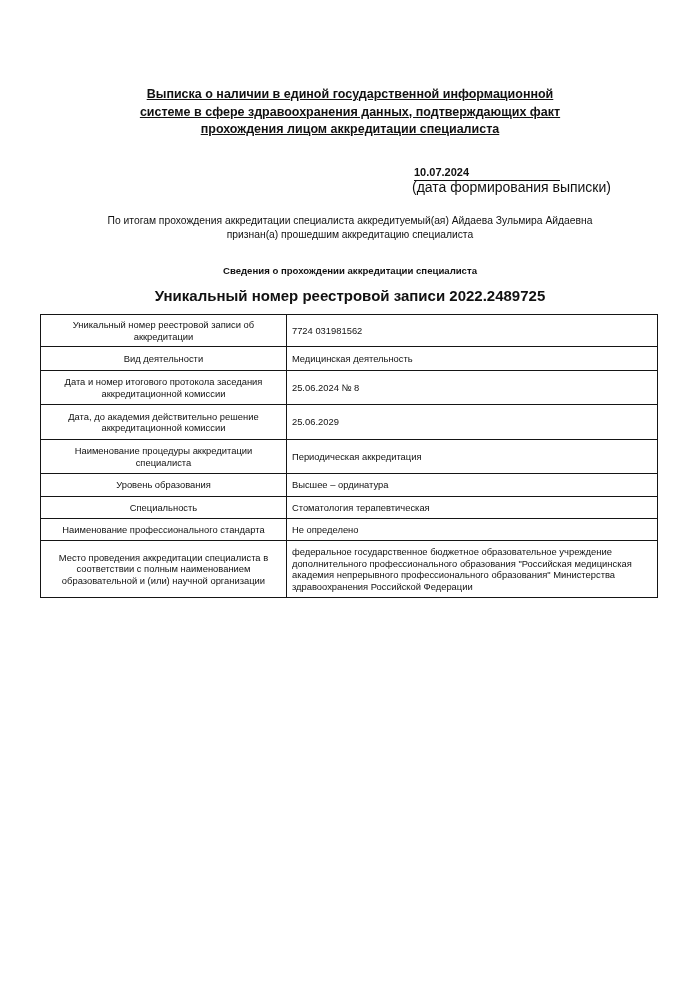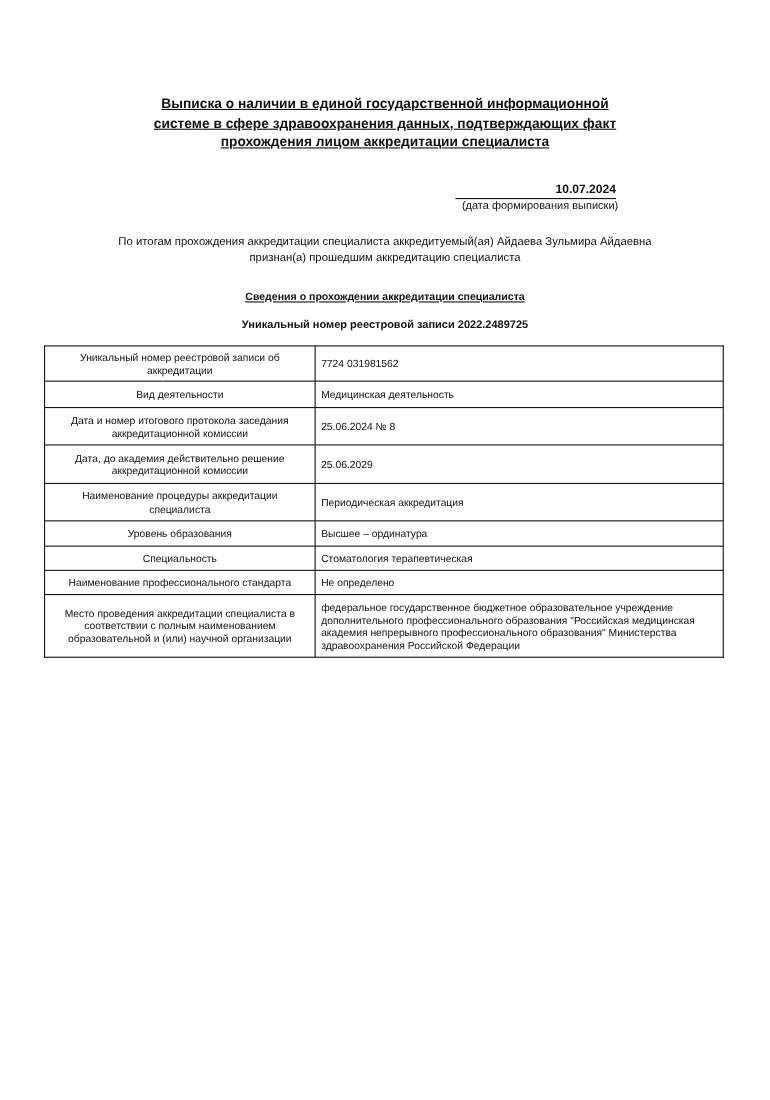--- a/index.html
+++ b/index.html
@@ -24,32 +24,32 @@
       font-weight: bold;
       font-size: 12.5px;
       line-height: 17.5px;
     }
     .page-title div { white-space: nowrap; text-decoration: underline; }
     .date-block {
       position: absolute;
       left: 412px;
       top: 166px;
       width: 150px;
-      text-align: right;
+      text-align: left;
     }
     .date-value {
       font-weight: bold;
       font-size: 11px;
       line-height: 13px;
       border-bottom: 1.3px solid #111;
       margin: 0 2px;
       padding-bottom: 1px;
     }
     .date-caption {
-      font-size: 10px;
+      font-size: 14px;
       line-height: 13px;
       white-space: nowrap;
     }
     .intro {
       position: absolute;
       left: 60px;
       top: 214px;
       width: 580px;
       text-align: center;
       font-size: 10.3px;
@@ -58,31 +58,30 @@
     .intro div { white-space: nowrap; }
     .section-heading {
       position: absolute;
       left: 150px;
       top: 265px;
       width: 400px;
       text-align: center;
       font-weight: bold;
       font-size: 9.6px;
       line-height: 12px;
-      text-decoration: underline;
       white-space: nowrap;
     }
     .registry-heading {
       position: absolute;
       left: 100px;
       top: 288px;
       width: 500px;
       text-align: center;
       font-weight: bold;
-      font-size: 10px;
+      font-size: 15px;
       line-height: 16px;
       white-space: nowrap;
     }
     table.info {
       position: absolute;
       left: 40px;
       top: 314px;
       width: 618px;
       border-collapse: collapse;
       font-size: 9.4px;

